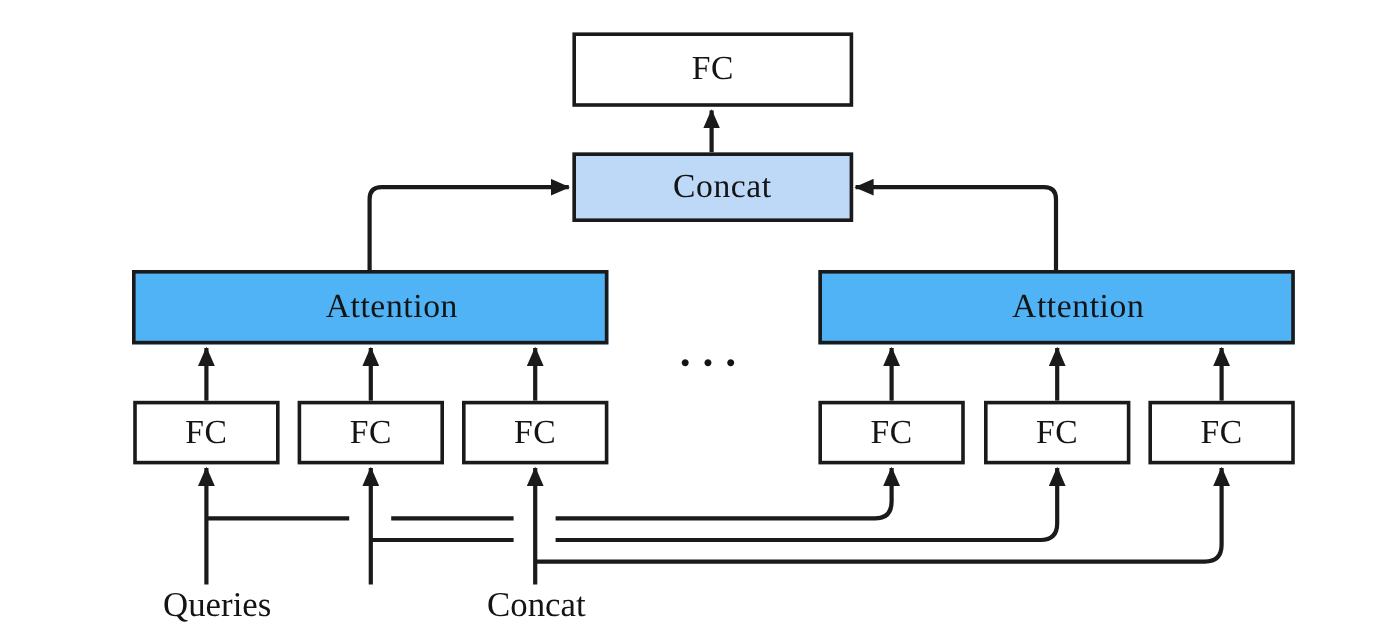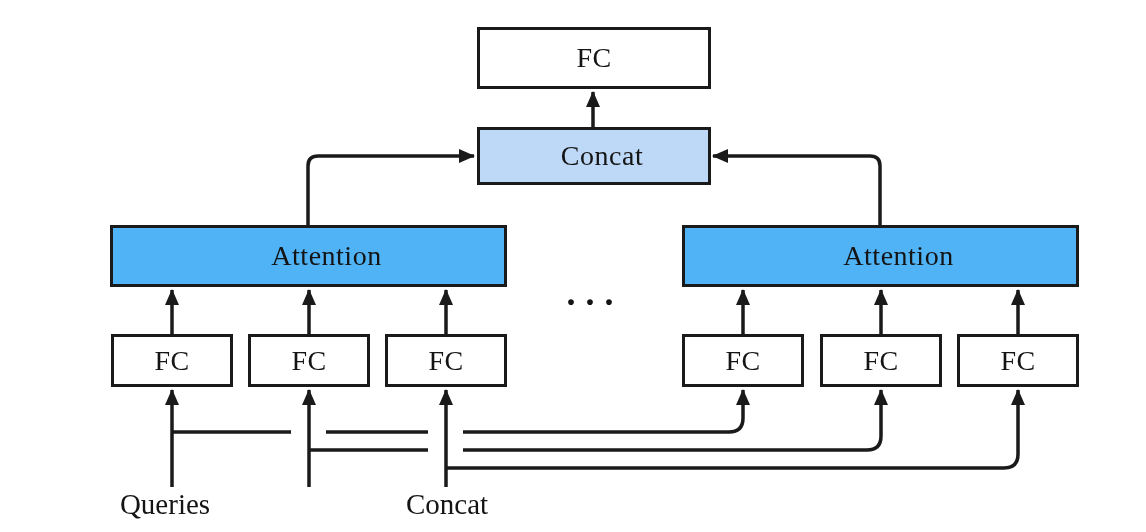--- a/index.html
+++ b/index.html
@@ -64,21 +64,21 @@
   }
 
   .input-label {
     position: absolute;
     top: 488px;
     width: 150px;
     text-align: center;
     font-size: 29px;
     color: var(--label-text, #141414);
   }
-  .input-label.queries { left:  50px; }
+  .input-label.queries { left:  66px; }
   .input-label.keys    { left: 195px; }
   .input-label.values  { left: 332px; }
 </style>
 </head>
 <body>
 
 <div class="canvas">
 
   <svg class="wires" width="1146" height="532" viewBox="0 0 1146 532">
     <defs>

